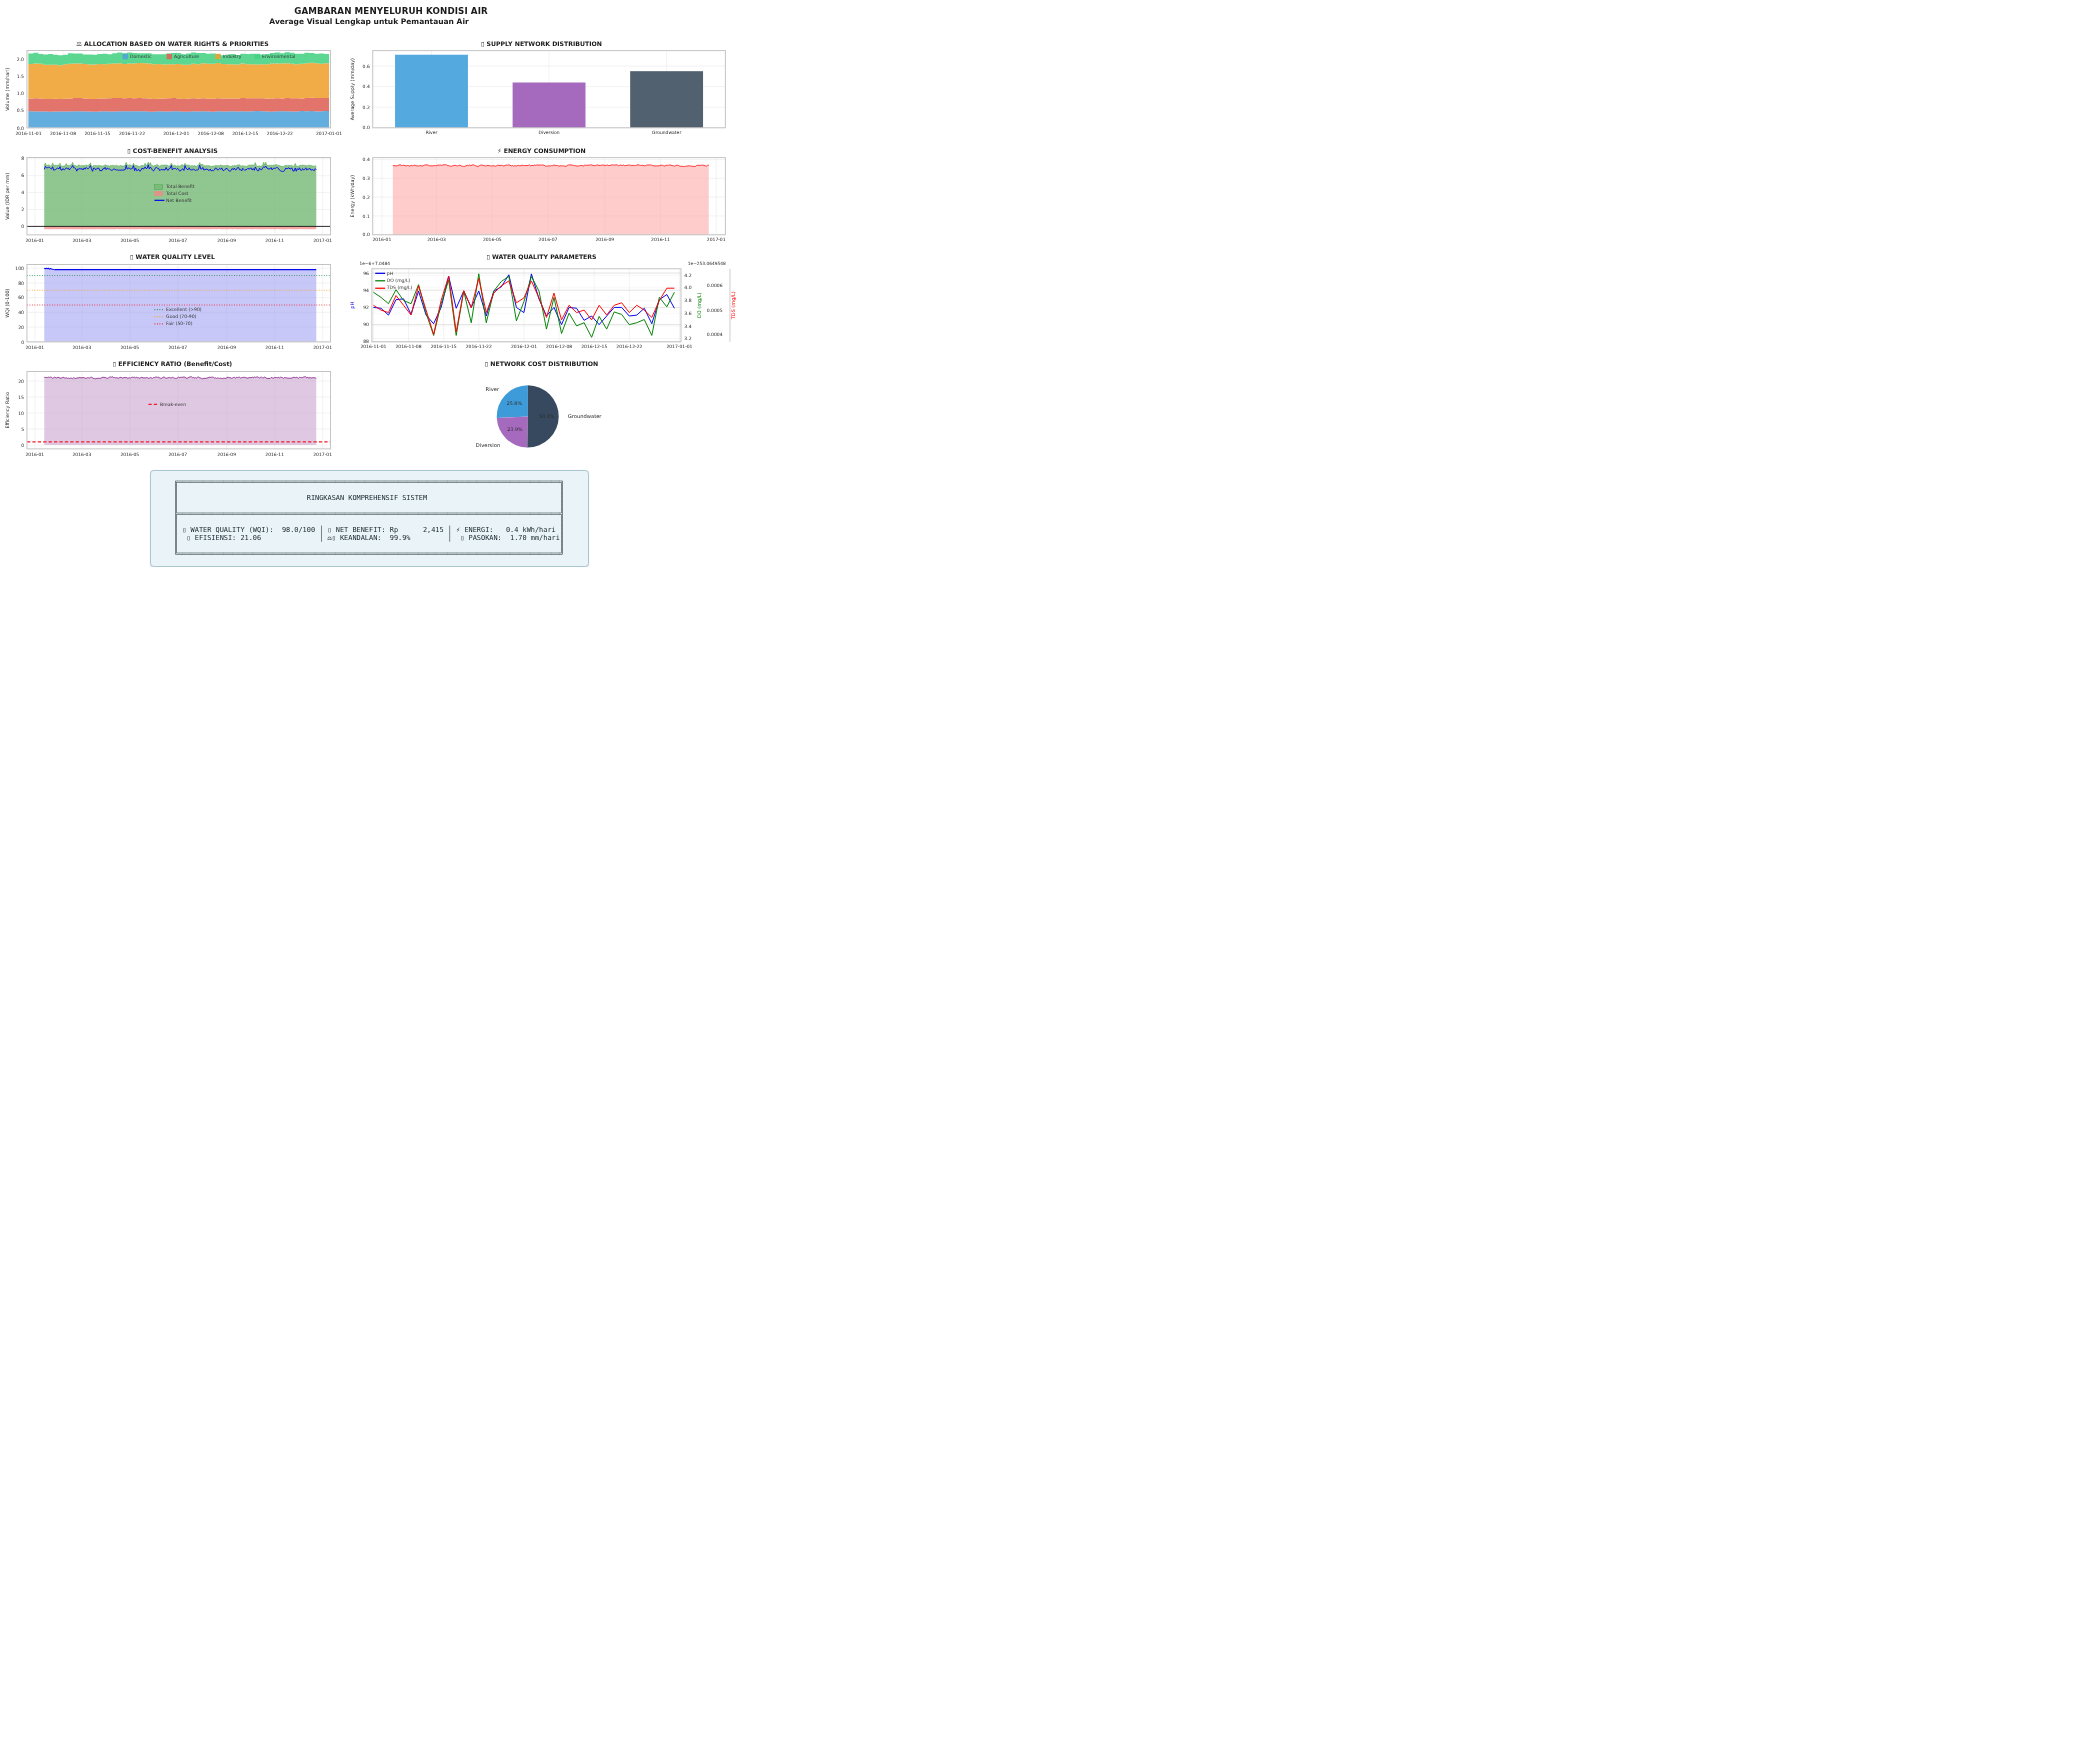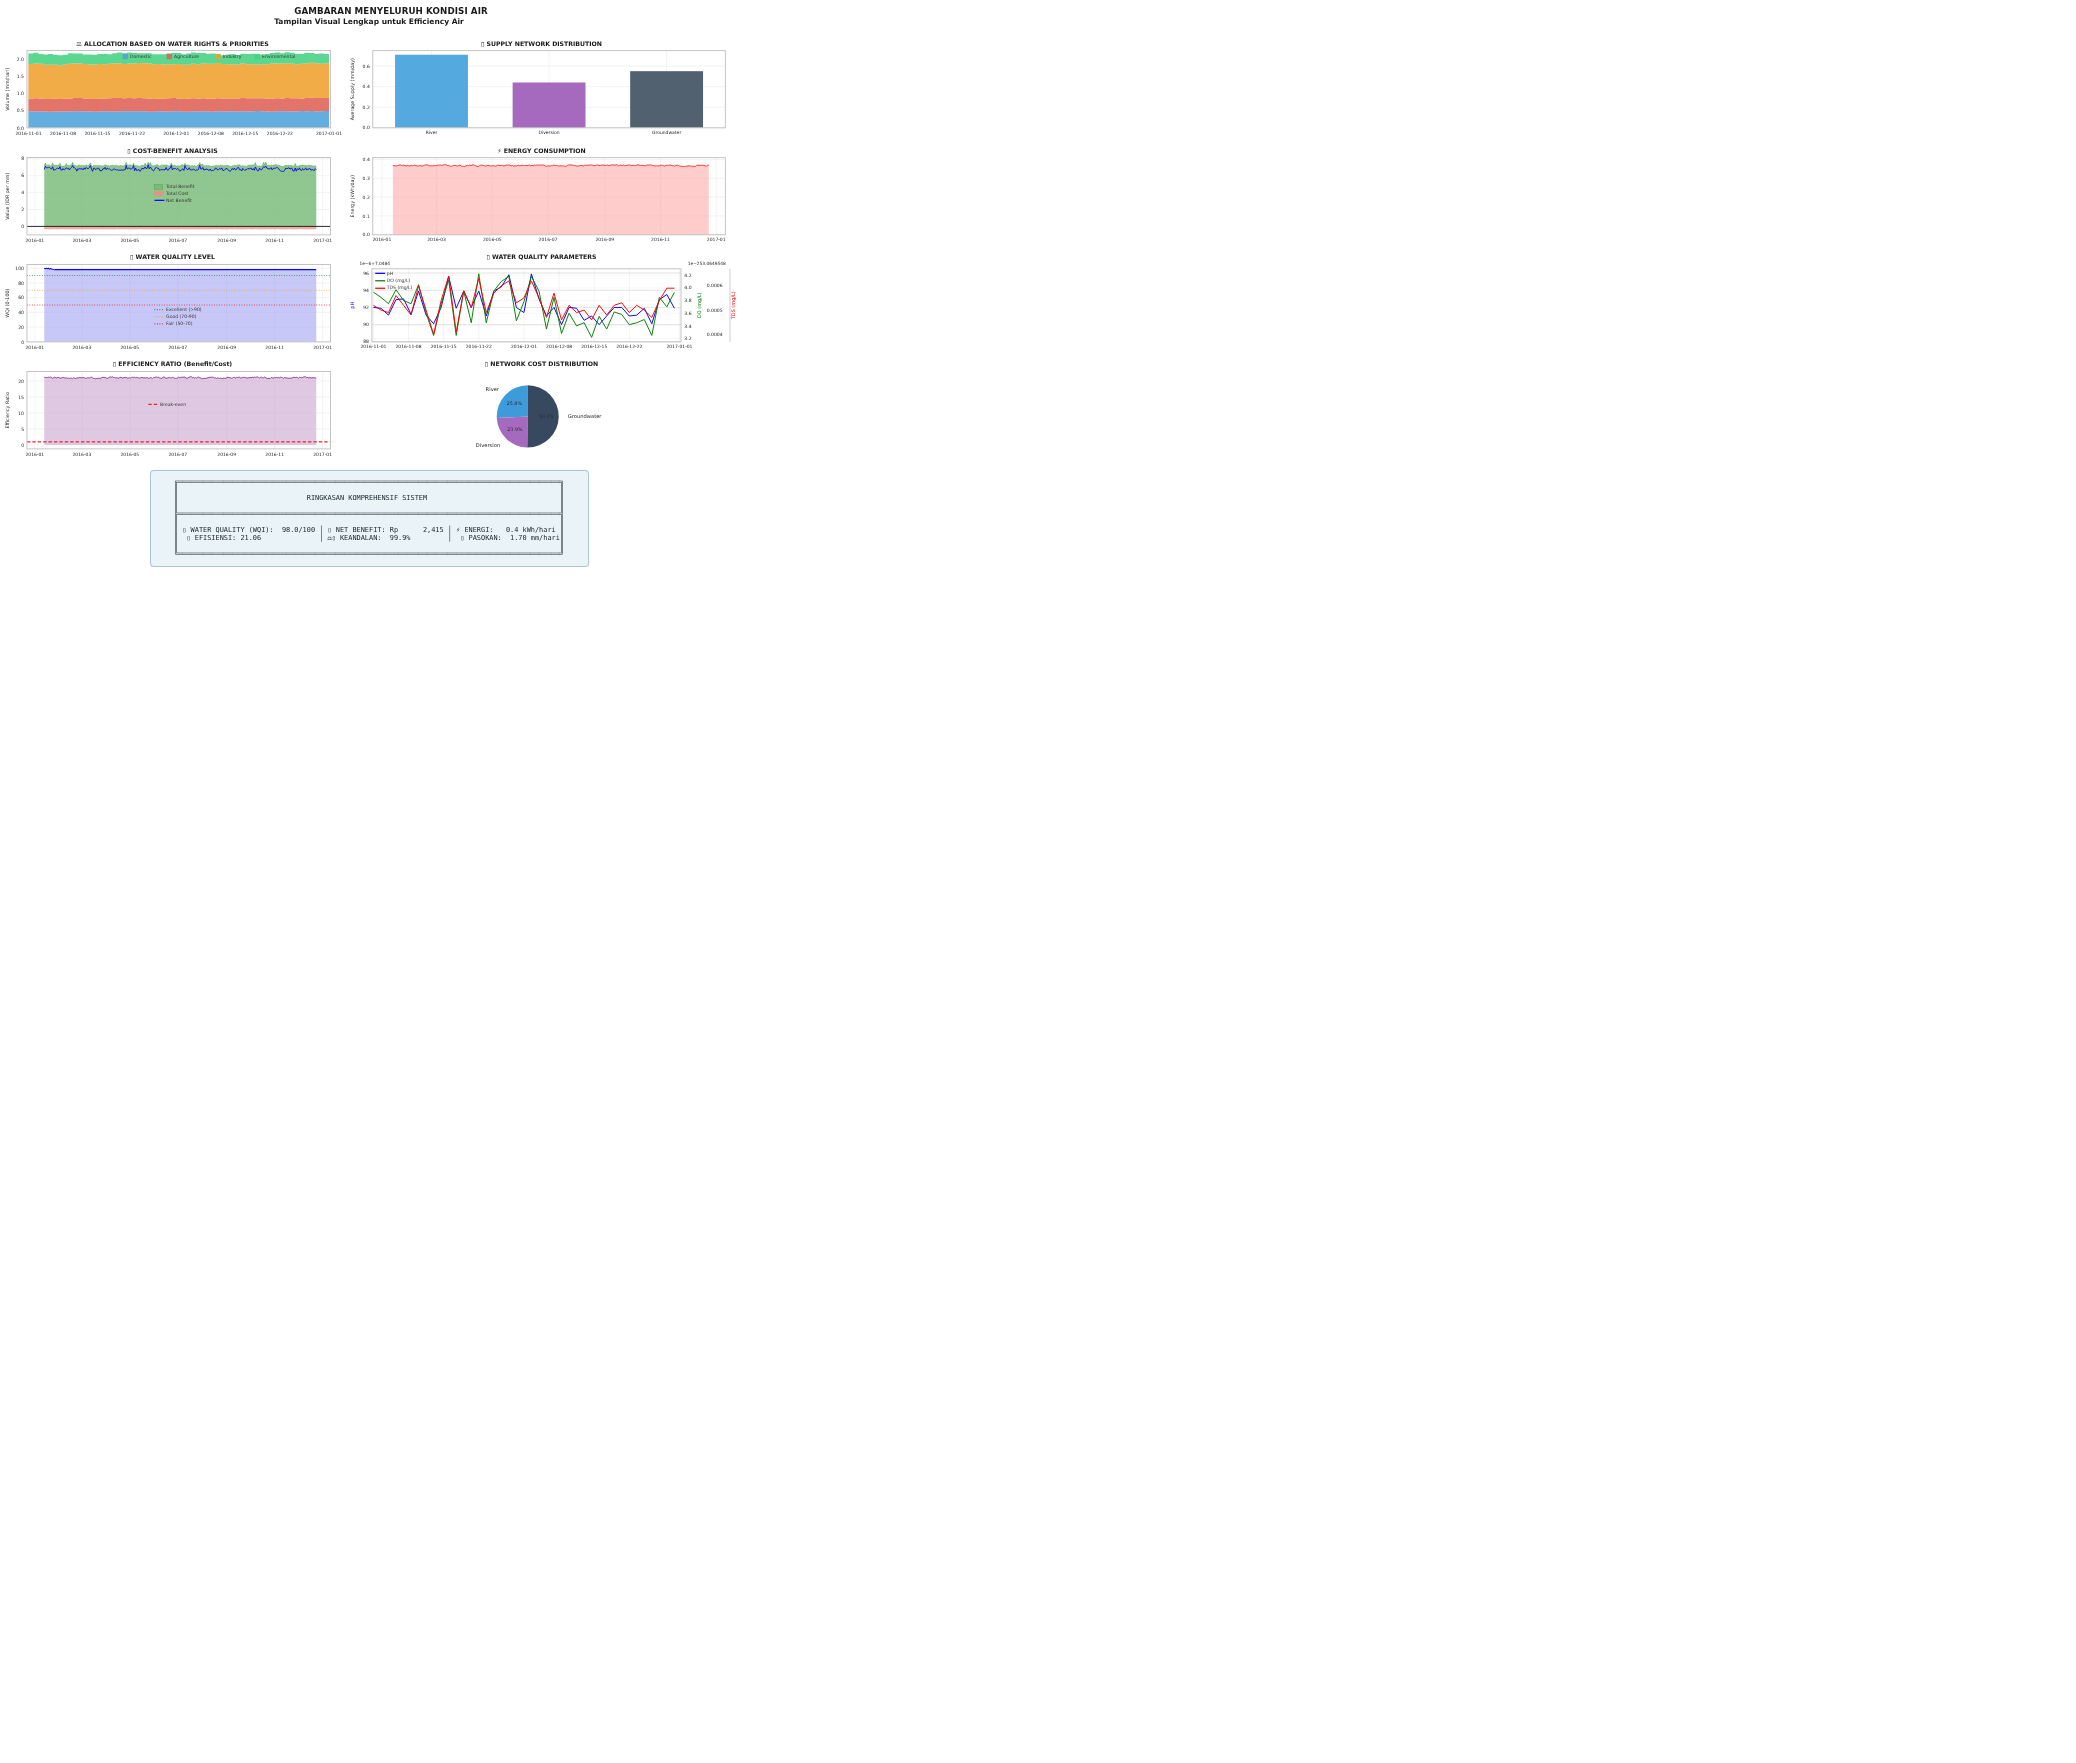--- a/index.html
+++ b/index.html
@@ -15,21 +15,21 @@
   .summary-wrap{margin-top:6.6px;display:flex;justify-content:center;}
   .summary-panel{background:#eaf4f8;border:0.8px solid #a9c6d2;border-radius:3.7px;width:437px;padding:6.6px 0 8.3px 0;box-shadow:0 0.4px 1.2px rgba(0,0,0,.12);}
   .summary-panel pre{margin:0 auto;width:max-content;font-family:"DejaVu Sans Mono","Liberation Mono",monospace;font-size:6.9px;line-height:8px;color:#14222b;white-space:pre;}
 </style>
 </head>
 <body>
 
 <div class="page">
   <div class="header">
     <div class="main-title">GAMBARAN MENYELURUH KONDISI AIR</div>
-    <div class="main-subtitle">Tampilan Visual Lengkap untuk Efficiency Air</div>
+    <div class="main-subtitle">Average Visual Lengkap untuk Pemantauan Air</div>
   </div>
 
   <div class="grid">
     <div class="cell">
       <div class="chart-title">⚖ ALLOCATION BASED ON WATER RIGHTS &amp; PRIORITIES</div>
       <svg id="c0" width="341" height="96" viewBox="0 0 820 230">
           <rect x="60" y="8" width="730" height="186" fill="#ffffff"></rect>
           <line x1="63.65" y1="8" x2="63.65" y2="194" stroke="#e3e3e3" stroke-width="1"></line>
           <line x1="146.578" y1="8" x2="146.578" y2="194" stroke="#e3e3e3" stroke-width="1"></line>
           <line x1="229.506" y1="8" x2="229.506" y2="194" stroke="#e3e3e3" stroke-width="1"></line>

